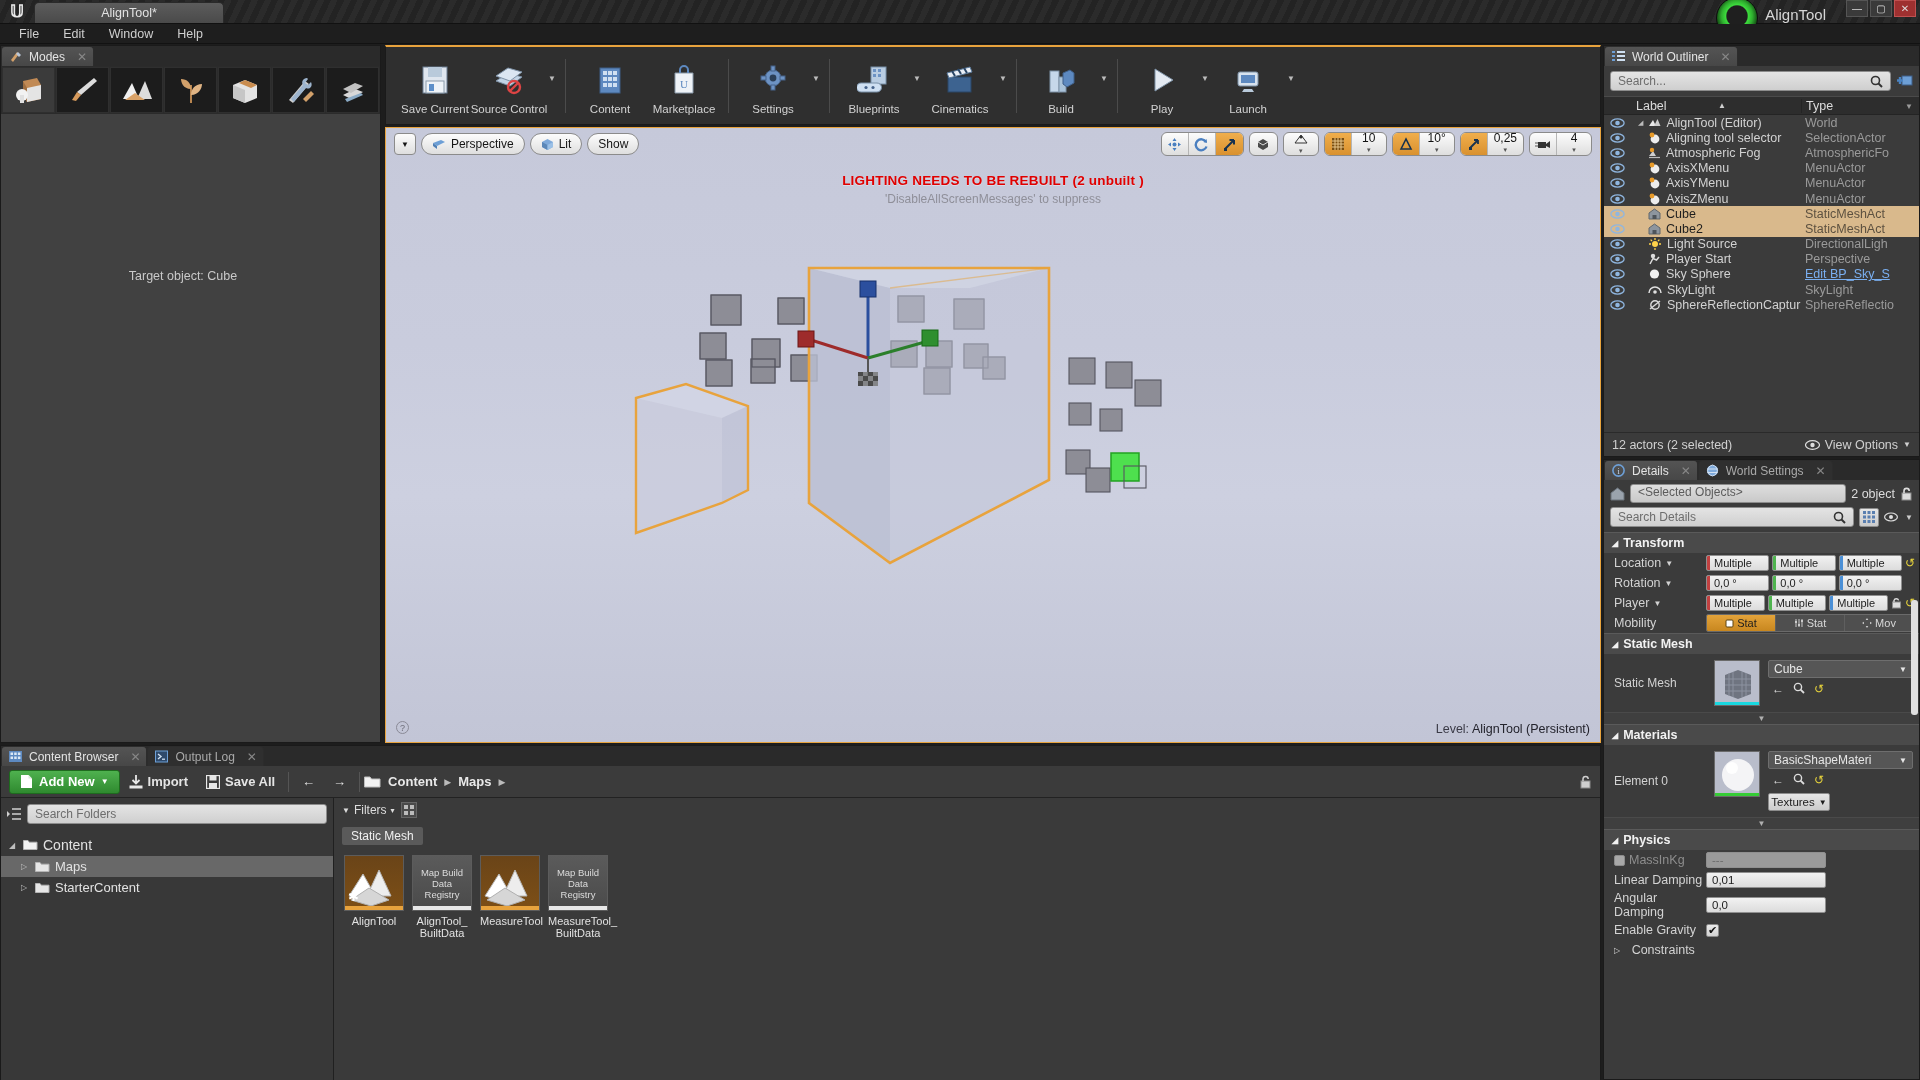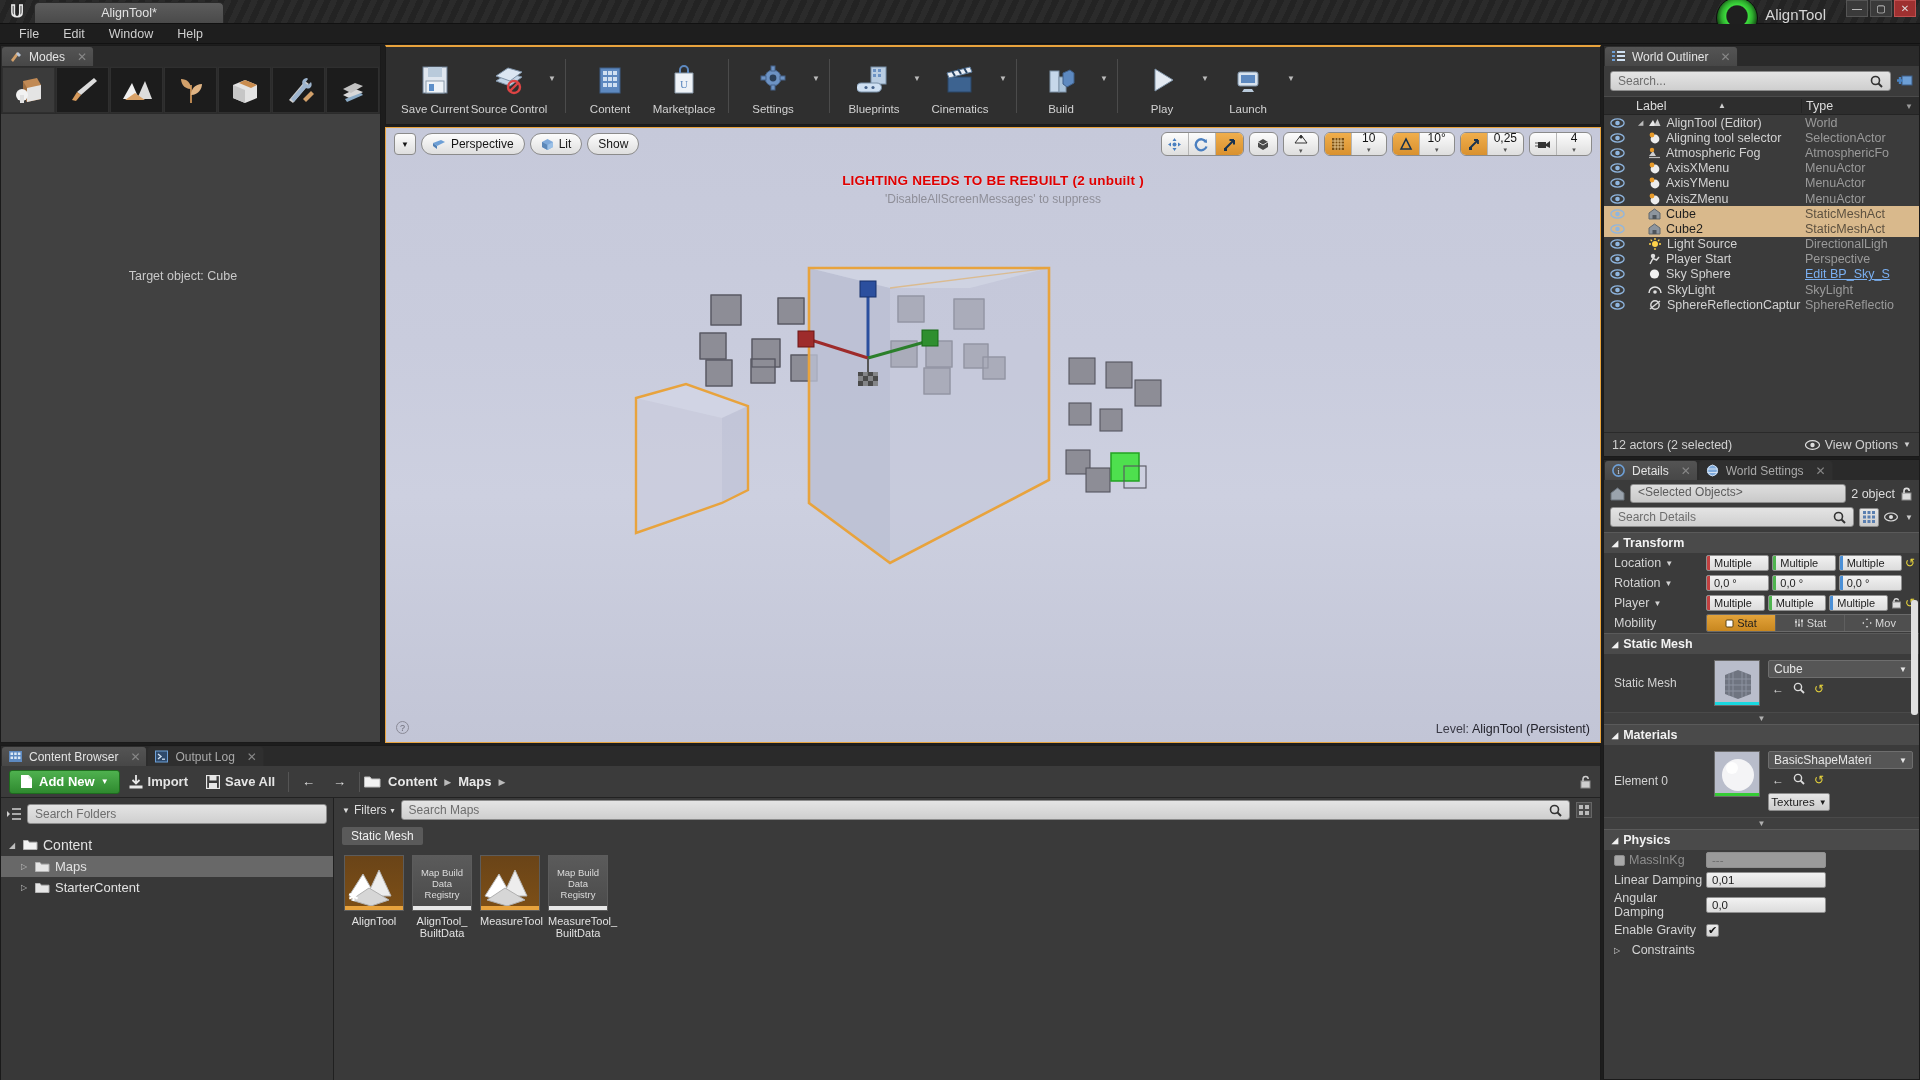--- a/index.html
+++ b/index.html
@@ -1384,29 +1384,20 @@
           </div>
       </div>
 
       <div class="cb-right">
         <div class="cb-filters">
           <span class="fbtn">
             <span style="font-size:8px">▼</span>
             <span>Filters</span>
             <span style="font-size:8px">▾</span>
           </span>
-          <div class="asset-search">
-            <span style="flex:1">Search Maps</span>
-            <span>
-              <svg width="13" height="13" viewBox="0 0 13 13">
-                  <circle cx="5.5" cy="5.5" r="4" fill="none" stroke="#333" stroke-width="1.6"></circle>
-                  <path d="M8.5 8.5 L12 12" stroke="#333" stroke-width="2"></path>
-                </svg>
-            </span>
-          </div>
           <span style="width:16px;height:16px;background:#4a4a4a;border:1px solid #666;display:flex;align-items:center;justify-content:center;">
             <svg width="10" height="10" viewBox="0 0 10 10">
                 <g fill="#bbb">
                   <rect x="0" y="0" width="4" height="4"></rect>
                   <rect x="6" y="0" width="4" height="4"></rect>
                   <rect x="0" y="6" width="4" height="4"></rect>
                   <rect x="6" y="6" width="4" height="4"></rect>
                 </g>
               </svg>
           </span>

